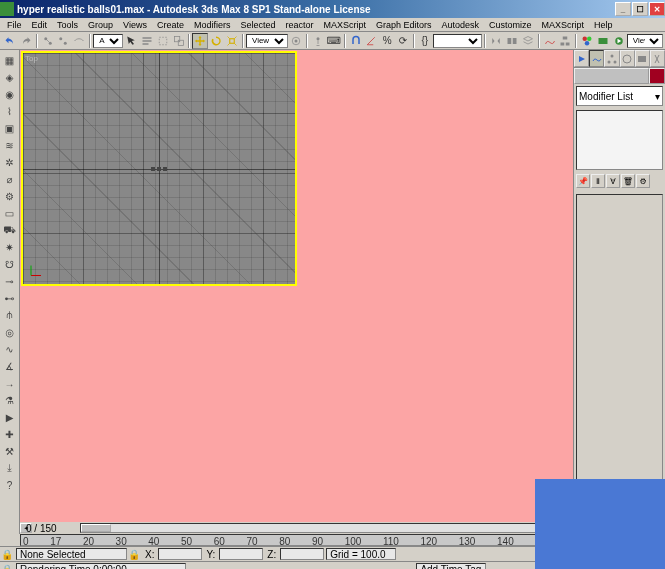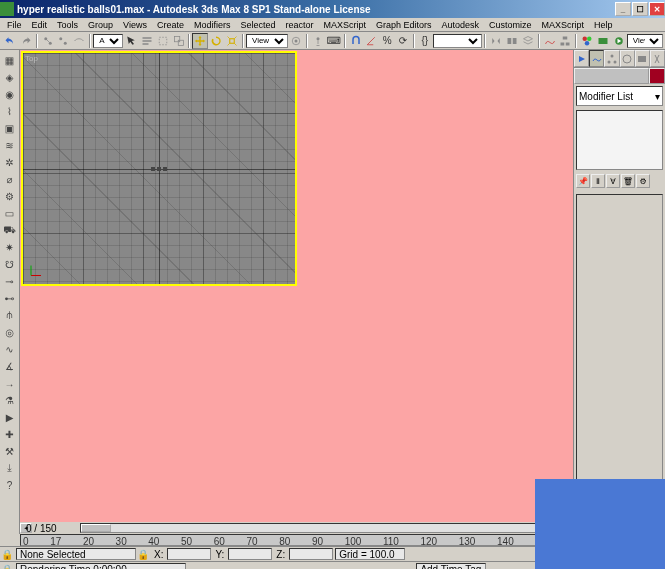--- a/index.html
+++ b/index.html
@@ -418,21 +418,21 @@
         <span>120</span>
         <span>130</span>
         <span>140</span>
         <span>150</span>
     </div>
   </div>
 </div>
 
 <div class="statusrow">
   <span class="lock-icon-span">🔒</span>
-  <span class="field" style="width:120px">None Selected</span>
+  <span class="field" style="width:111px">None Selected</span>
   <span class="lock-icon-span">🔒</span>
   <span class="label">X:</span>
   <span class="field coordfield"></span>
   <span class="label">Y:</span>
   <span class="field coordfield"></span>
   <span class="label">Z:</span>
   <span class="field coordfield"></span>
   <span class="field" style="width:70px">Grid = 100.0</span>
   <span class="spacer"></span>
   <span class="btn red">Auto Key</span>

